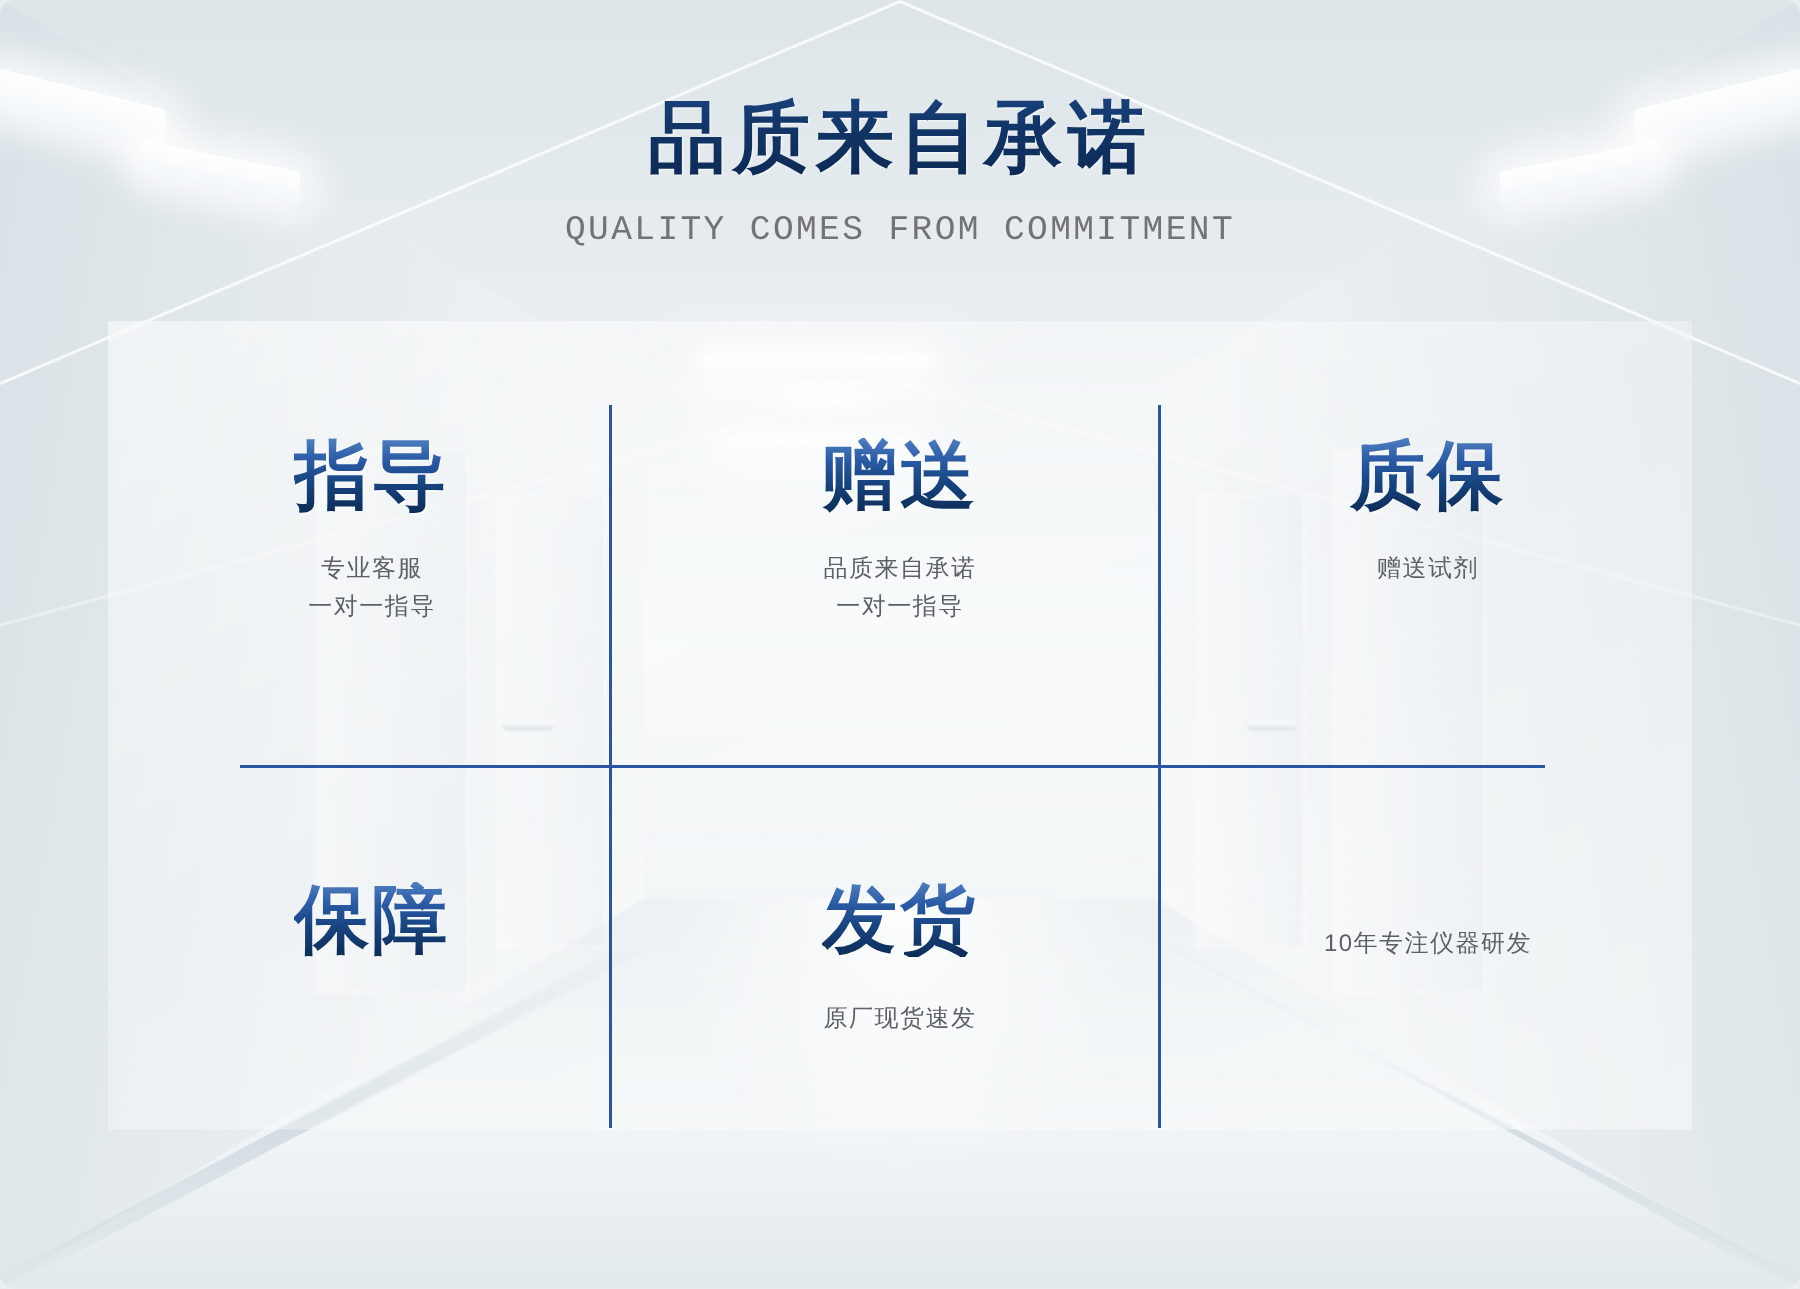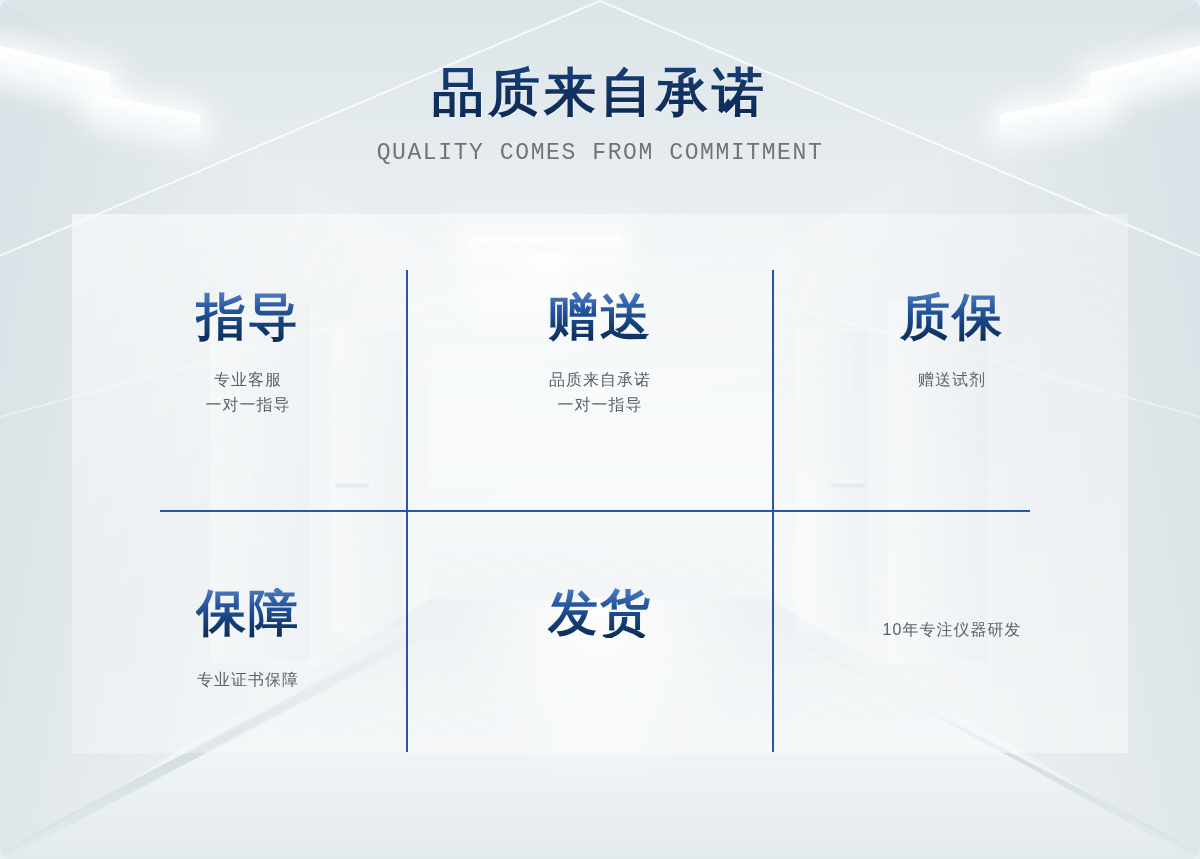--- a/index.html
+++ b/index.html
@@ -178,27 +178,27 @@
 
     <div class="cell top">
       <div class="ctitle">质保</div>
       <div class="clines">
         <div class="cline">赠送试剂</div>
       </div>
     </div>
 
     <div class="cell bottom">
       <div class="ctitle">保障</div>
-      <div class="clines">
-        <div class="cline">专业证书保障</div>
-      </div>
     </div>
 
     <div class="cell bottom">
       <div class="ctitle">发货</div>
+      <div class="clines">
+        <div class="cline">原厂现货速发</div>
+      </div>
     </div>
 
     <div class="cell bottom">
       <div class="clines">
         <div class="cline">10年专注仪器研发</div>
       </div>
     </div>
 
   </div>
 </div>

